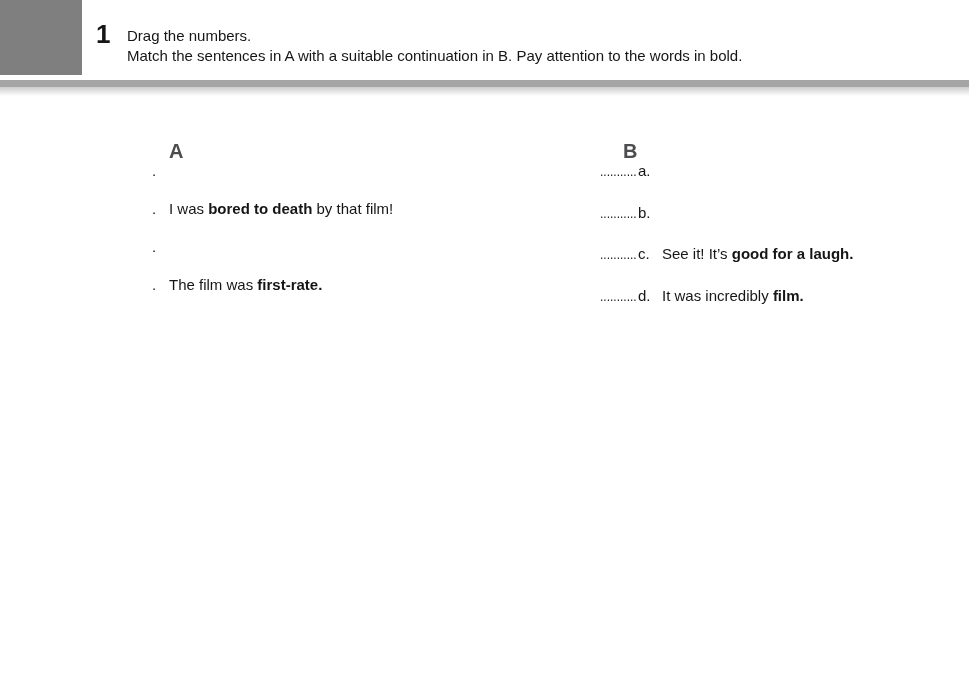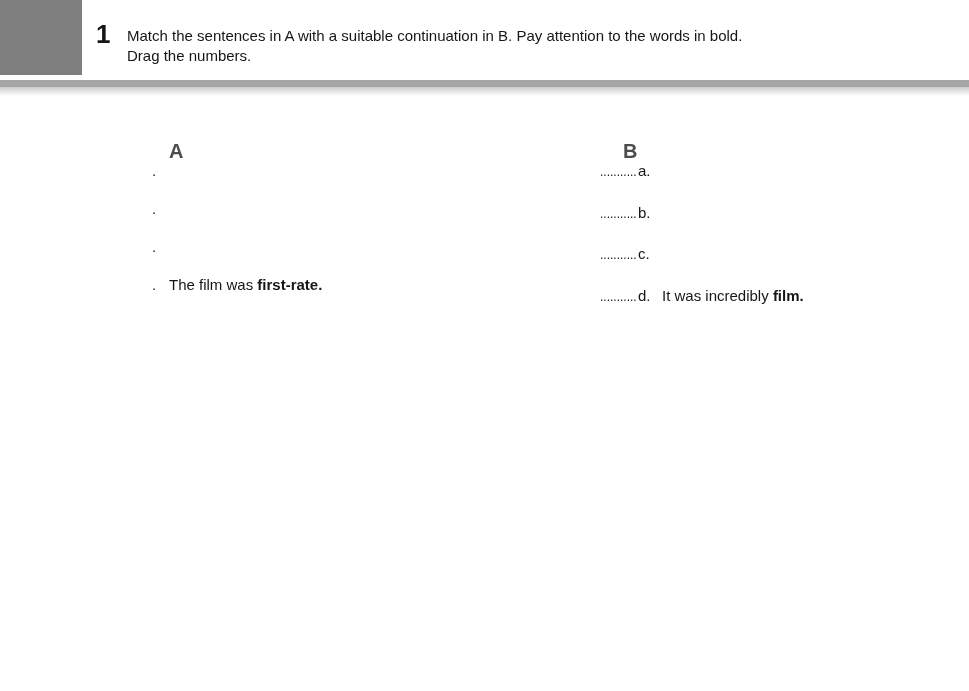--- a/index.html
+++ b/index.html
@@ -80,36 +80,37 @@
   .sentence .bold { font-weight: bold; }
 </style>
 </head>
 <body>
 
 <div class="corner-square" style="background: rgb(127, 127, 127);"></div>
 
 <div class="exercise-number">1</div>
 
 <div class="instructions">
+  <div class="instr-line">Drag the numbers.</div>
   <div class="instr-line">Match the sentences in A with a suitable continuation in B. Pay attention to the words in bold.</div>
-  <div class="instr-line">Drag the numbers.</div>
 </div>
 
 <div class="divider-bar" style="background: rgb(165, 165, 165);"></div>
 <div class="divider-shadow"></div>
 
 <div class="col col-a">
   <div class="col-title" style="color: rgb(77, 77, 79);">A</div>
 
   <div class="row">
     <span class="number-slot">.</span>
   </div>
 
   <div class="row">
     <span class="number-slot">.</span>
+    <span class="sentence"><span>I was </span><span class="bold">bored to death</span><span> by that film!</span></span>
   </div>
 
   <div class="row">
     <span class="number-slot">.</span>
   </div>
 
   <div class="row">
     <span class="number-slot">.</span>
     <span class="sentence"><span>The film was </span><span class="bold">first-rate.</span></span>
   </div>
@@ -124,20 +125,21 @@
   </div>
 
   <div class="row">
     <span class="answer-slot">...........</span>
     <span class="item-letter">b.</span>
   </div>
 
   <div class="row">
     <span class="answer-slot">...........</span>
     <span class="item-letter">c.</span>
+    <span class="sentence"><span>See it! It’s </span><span class="bold">good for a laugh.</span></span>
   </div>
 
   <div class="row">
     <span class="answer-slot">...........</span>
     <span class="item-letter">d.</span>
     <span class="sentence"><span>It was incredibly </span><span class="bold">film.</span></span>
   </div>
 </div>
 
 </body></html>

